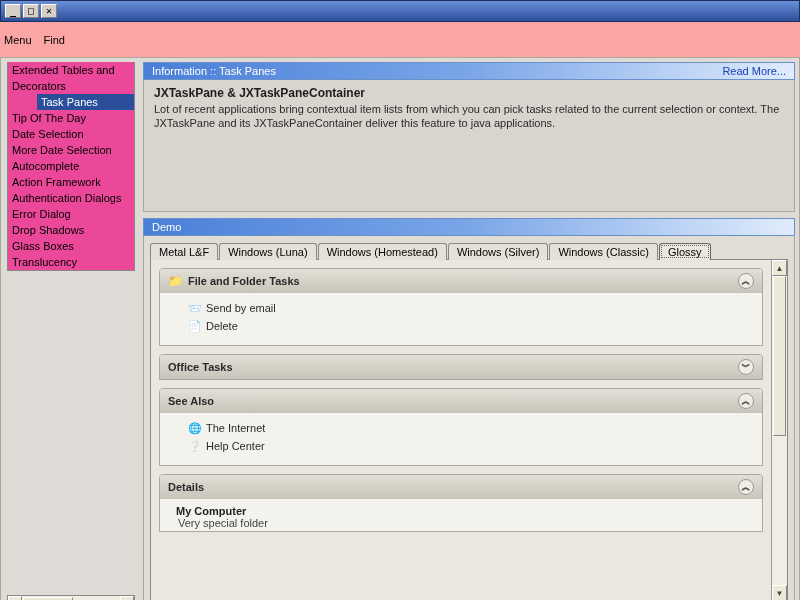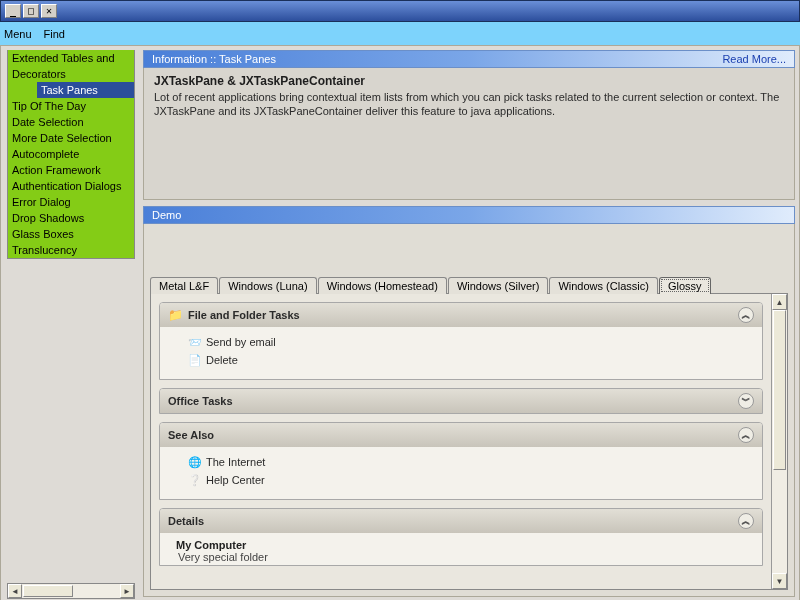--- a/index.html
+++ b/index.html
@@ -2,42 +2,42 @@
 <html><head>
 <meta charset="utf-8">
 <style>
 * { margin:0; padding:0; box-sizing:border-box; font-family:Tahoma,Arial,sans-serif; font-size:11px; }
 body { background:#fff; }
 .titlebar { height:22px; background:linear-gradient(#6a8fd8,#2c4e9c); color:#fff; display:flex; align-items:center; padding:0 4px; font-weight:bold; border:1px solid #1a2f5a; }
 .titlebar .title-text { flex:1; padding-left:20px; position:relative; }
 .titlebar .java-icon { position:absolute; left:2px; top:1px; width:14px; height:14px; background:#fff; border-radius:2px; }
 .titlebar .btns { display:flex; gap:2px; }
 .winbtn { width:16px; height:14px; background:#d4d0c8; border:1px solid #808080; border-top-color:#fff; border-left-color:#fff; display:flex; align-items:center; justify-content:center; font-family:monospace; font-size:10px; line-height:1; color:#000; }
-.menubar { height:24px; background:#7dd3fc; border-bottom:1px solid #aca899; display:flex; align-items:center; padding:0 4px; gap:12px; color:#000; }
+.menubar { height:36px; background:#fca5a5; border-bottom:1px solid #aca899; display:flex; align-items:center; padding:0 4px; gap:12px; color:#000; }
 .menubar span { cursor:default; }
 .content { display:flex; height:556px; background:#dedbd6; border:1px solid #aca899; border-top:none; }
 .sidebar { width:136px; background:#dedbd6; display:flex; flex-direction:column; padding:4px 2px 2px 6px; }
 .toc-header { background:linear-gradient(90deg,#8eb2f0,#b8d0f4,#e8f0fc); color:#fff; font-weight:bold; padding:2px 6px; border:1px solid #7a9cd6; }
-.toc-list { background:#84cc16; border:1px solid #888; border-top:none; overflow:hidden; }
+.toc-list { background:#ec4899; border:1px solid #888; border-top:none; overflow:hidden; }
 .toc-item { padding:2px 2px 2px 4px; white-space:nowrap; overflow:hidden; color:#000; cursor:default; }
 .toc-item.selected { background:#2b4e9b; color:#fff;margin-left:29px; }
 .sidebar-scroll { margin-top:auto; display:flex; align-items:center; border:1px solid #888; background:#ece9d8; }
 .sb-arrow { width:14px; height:14px; background:#ece9d8; border:1px solid #fff; border-right-color:#888; border-bottom-color:#888; display:flex; align-items:center; justify-content:center; font-size:8px; color:#444; }
 .sb-track { flex:1; height:14px; background:#f0ede4; }
 .sb-thumb { width:50px; height:12px; margin:1px; background:#ece9d8; border:1px solid #fff; border-right-color:#888; border-bottom-color:#888; }
 .main { flex:1; padding:4px 4px 4px 6px; display:flex; flex-direction:column; gap:6px; }
 .panel-header { background:linear-gradient(90deg,#4a7fd8,#7aa6e8,#e0ecfc); color:#fff; padding:2px 8px; border:1px solid #6b8fc8; display:flex; }
 .panel-header .ph-title { flex:1; }
 .readmore { color:#1a3fb0; }
 .info-body { background:#d8d5ce; border:1px solid #aca899; border-top:none; padding:6px 10px; height:132px; }
 .info-body .hdr { font-weight:bold; font-size:12px; color:#1e1e1e; margin-bottom:2px; }
 .info-body .desc { color:#2a2a2a; line-height:1.3; }
 .demo-body { border:1px solid #aca899; border-top:none; background:#e0ddd5; flex:1; display:flex; flex-direction:column; }
 .tabs { display:flex; padding:6px 6px 0 6px; gap:0; align-items:flex-end; }
-.tab { background:#e4e1d9; border:1px solid #888; border-bottom:none; padding:2px 8px; border-radius:3px 3px 0 0; margin-right:1px; cursor:default; color:#000; position:relative; top:1px;margin-top:46px; }
+.tab { background:#e4e1d9; border:1px solid #888; border-bottom:none; padding:2px 8px; border-radius:3px 3px 0 0; margin-right:1px; cursor:default; color:#000; position:relative; top:1px; }
 .tab.active { background:#eae7df; border-color:#666; z-index:2; outline:1px dotted #666; outline-offset:-3px; }
 .tab-content { flex:1; margin:0 6px 6px 6px; border:1px solid #888; background:#eae7df; display:flex; }
 .task-container { flex:1; padding:8px; overflow:hidden; display:flex; flex-direction:column; gap:8px; }
 .taskpane { border:1px solid #a8a8a8; border-radius:4px 4px 0 0; background:#f4f2ec; }
 .tp-header { background:linear-gradient(#e2dfd6,#c8c4ba); padding:4px 8px; display:flex; align-items:center; font-weight:bold; color:#2a2a2a; border-radius:3px 3px 0 0; }
 .tp-header .tp-title { flex:1; }
 .tp-icon { width:16px; height:16px; margin-right:4px; display:inline-flex; align-items:center; justify-content:center; font-size:12px; }
 .tp-toggle { width:16px; height:16px; border:1px solid #999; border-radius:50%; background:#efede5; display:flex; align-items:center; justify-content:center; font-size:9px; color:#555; }
 .tp-body { padding:6px 10px 10px 28px; }
 .tp-link { display:flex; align-items:center; gap:4px; color:#1a3fb0; padding:2px 0; cursor:default; }

